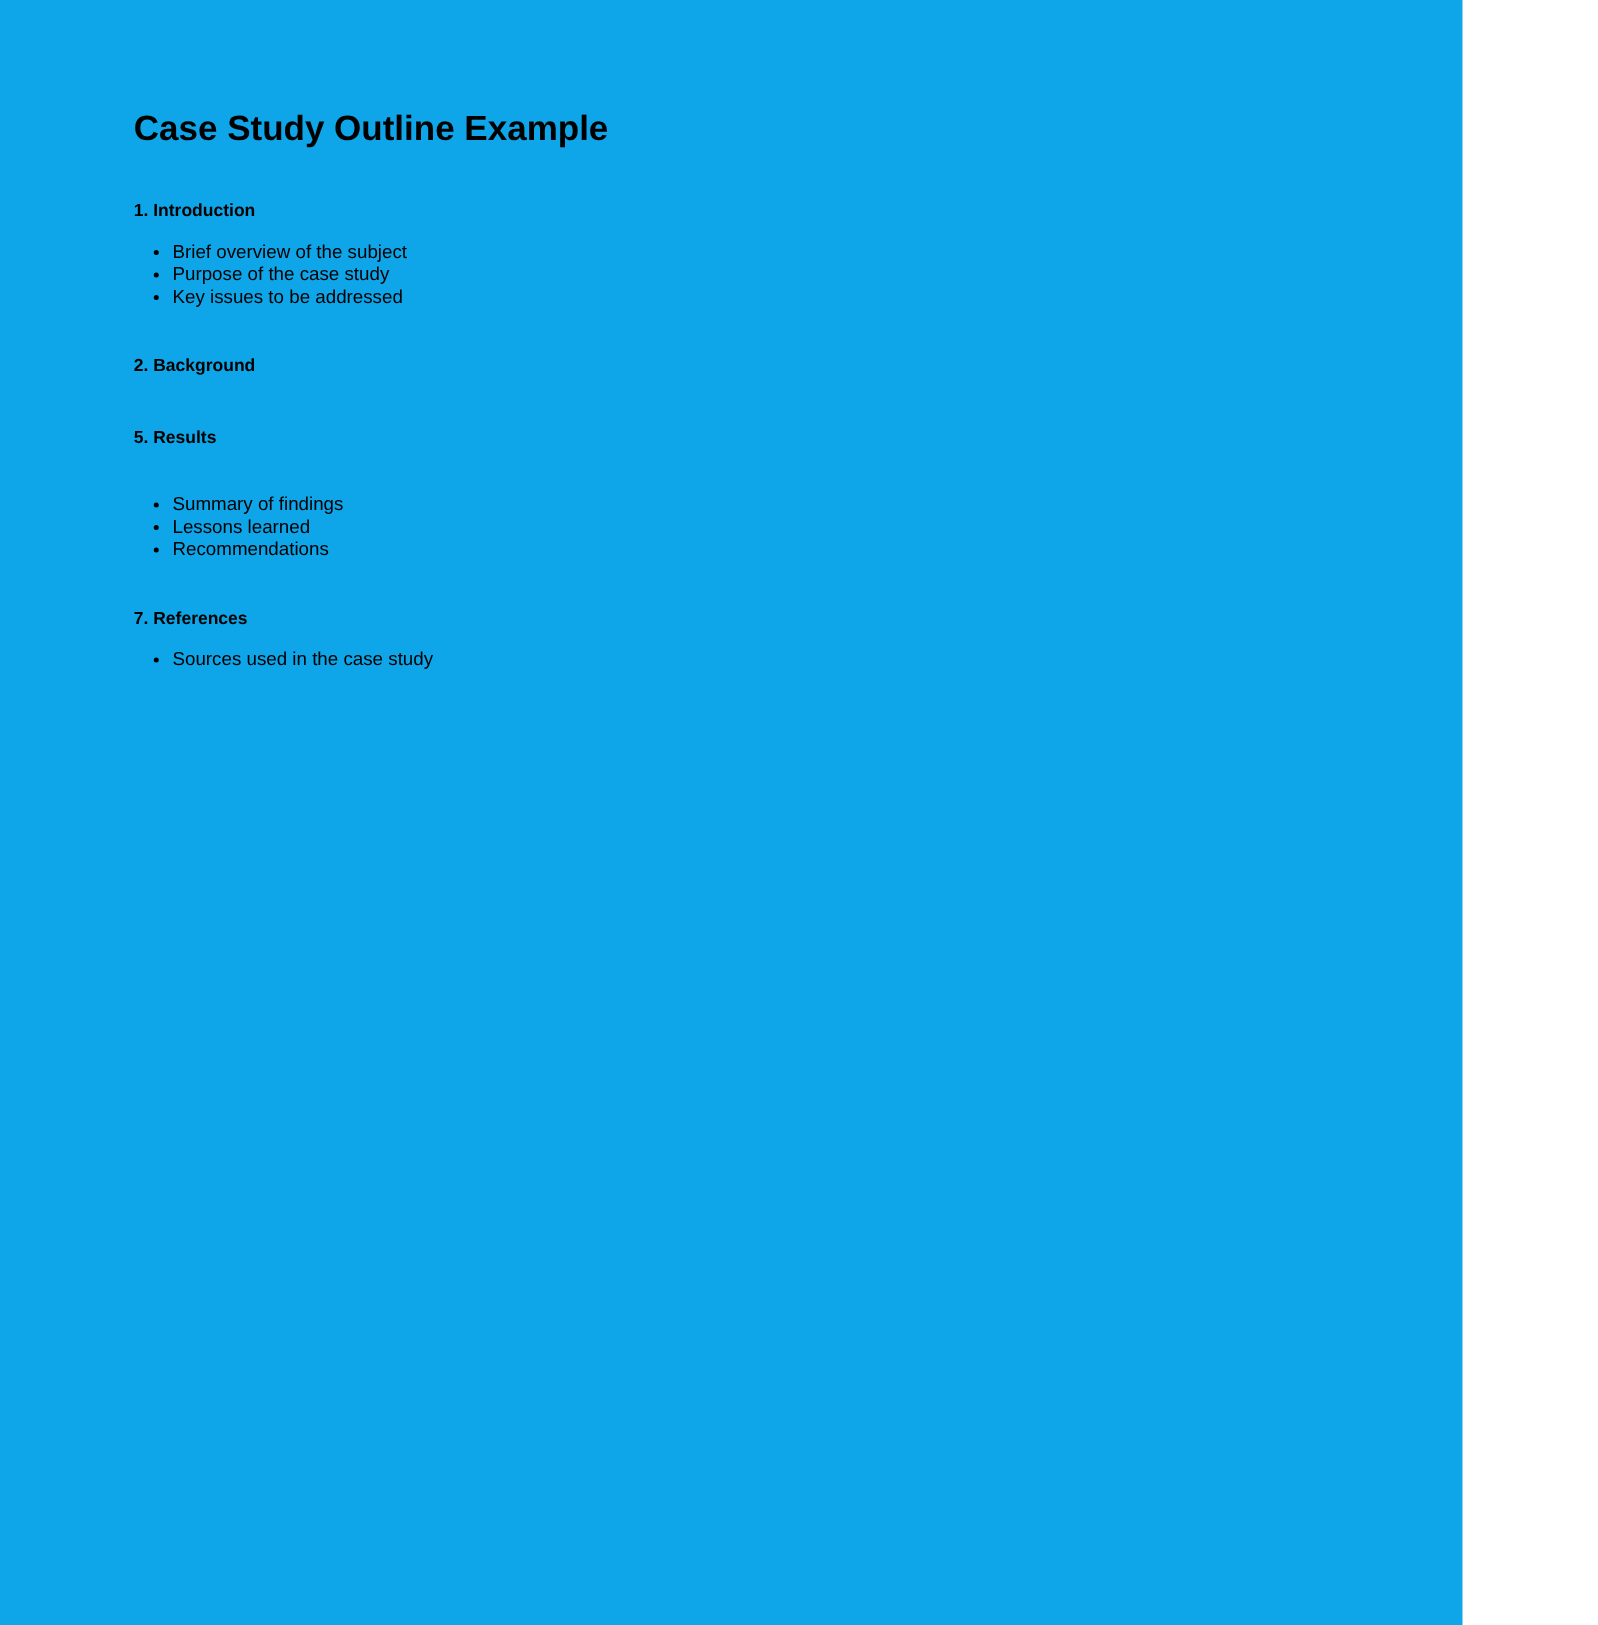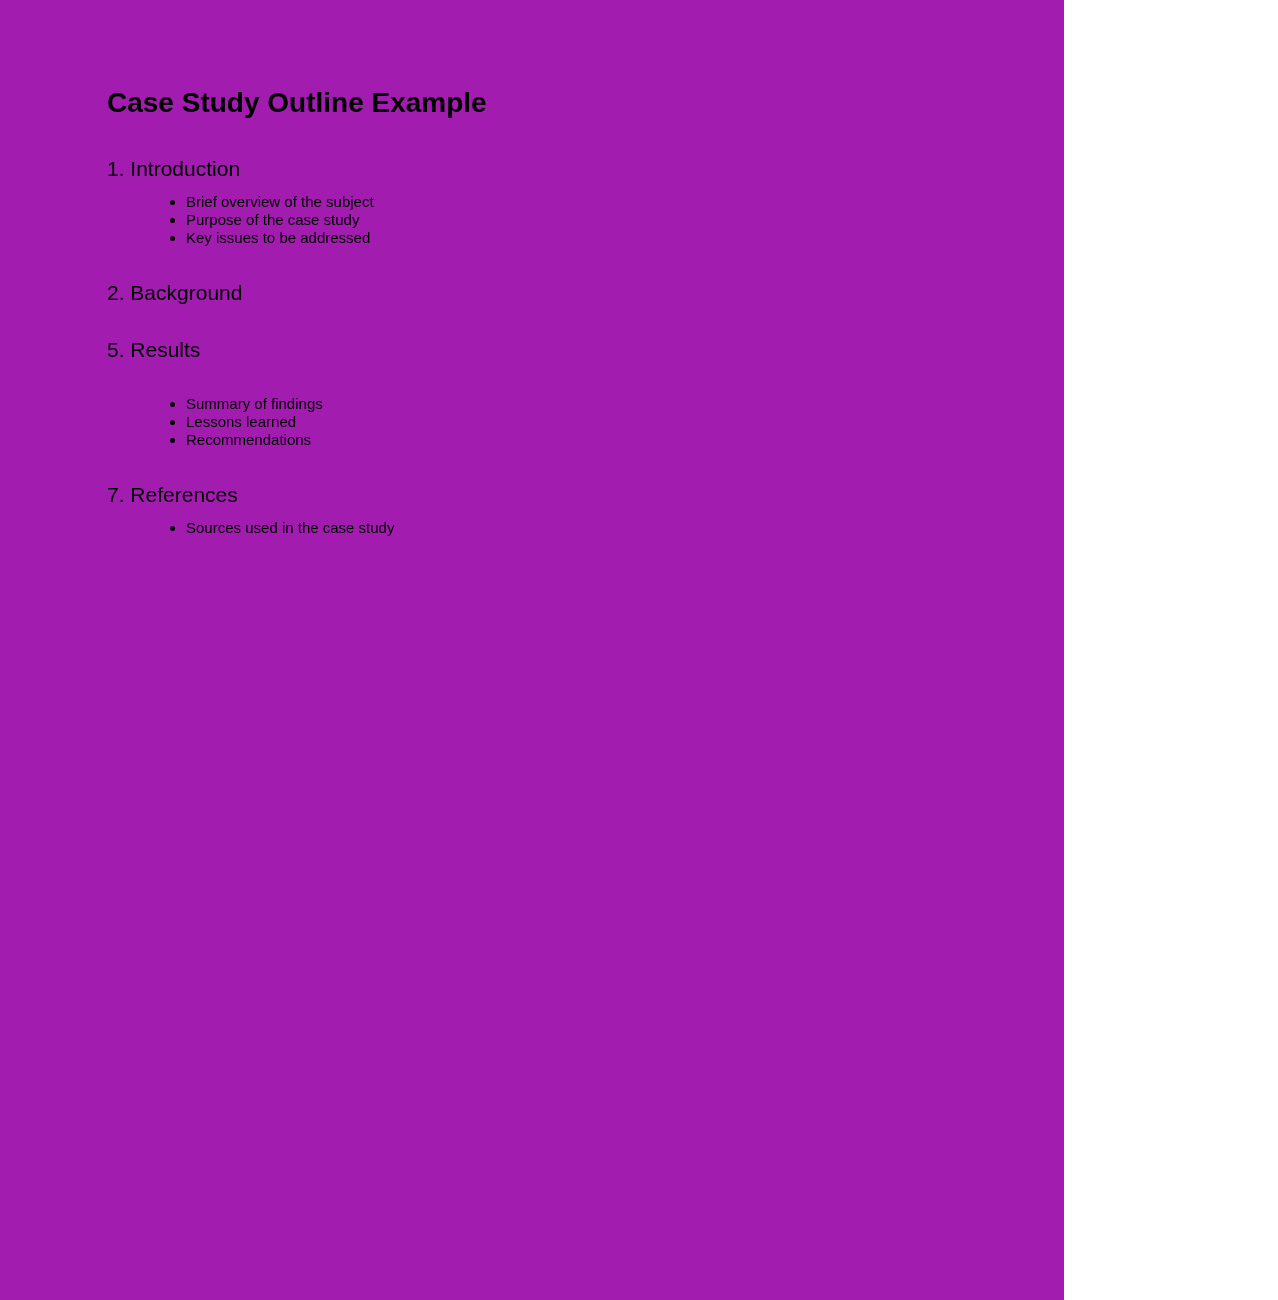--- a/index.html
+++ b/index.html
@@ -3,53 +3,52 @@
 <meta charset="utf-8">
 <style>
   html, body {
     margin: 0;
     padding: 0;
     background: #ffffff;
     color: #000000;
     font-family: "Liberation Sans", sans-serif;
   }
   .page {
-    width: 1064px;
+    width: 1170px;
     height: 1300px;
     box-sizing: border-box;
     padding: 87px 80px 0 107px;
-    background: #a21caf;
+    background: #0ea5e9;
     overflow: hidden;
   }
   .doc-title {
     font-size: 28px;
     font-weight: bold;
     line-height: 32px;
     margin: 0 0 38px 0;
     letter-spacing: 0;
   }
   .section {
     margin: 0 0 34px 0;
   }
   .section-heading {
-    font-size: 21px;
-    font-weight: normal;
+    font-size: 14px;
+    font-weight: bold;
     line-height: 23px;
     margin: 0 0 13px 0;
   }
   .bullet-list {
     margin: 0;
     padding: 0 0 0 31px;
     list-style-type: disc;
   }
   .bullet-item {
     font-size: 15px;
     line-height: 18px;
     padding: 0;
-    margin-left: 48px;
   }
 </style>
 </head>
 <body>
 
 <div class="page">
 
   <h1 class="doc-title">Case Study Outline Example</h1>
 
   <div class="section">

